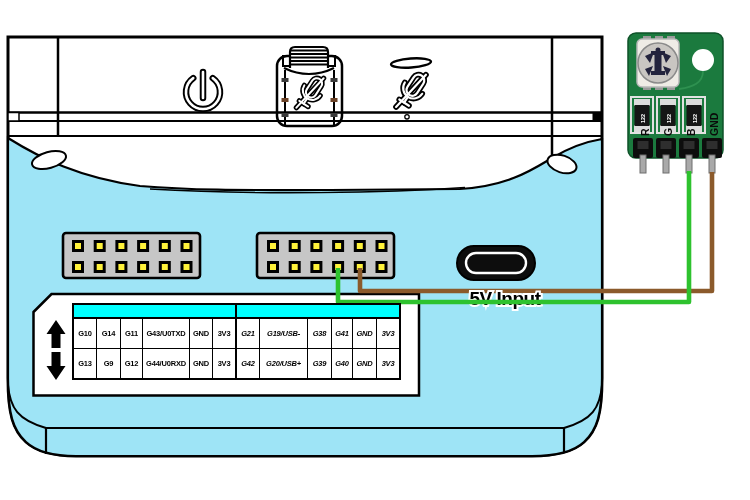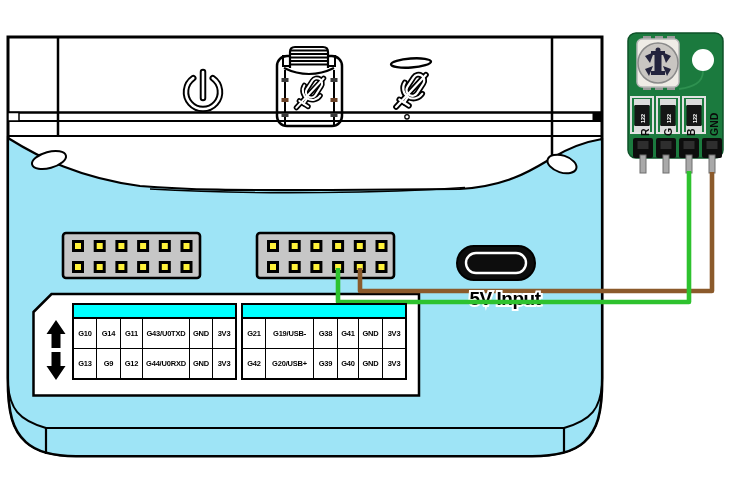--- a/index.html
+++ b/index.html
@@ -6,21 +6,21 @@
   .stage{position:relative;width:750px;height:500px;background:#fff;overflow:hidden;
          font-family:"Liberation Sans",sans-serif;}
   .stage svg{position:absolute;left:0;top:0;}
   
   .ib{stroke:#000;fill:none;stroke-linecap:round;stroke-linejoin:round;}
   .iw{stroke:#fff;fill:none;stroke-linecap:round;stroke-linejoin:round;}
   .ln{stroke:#000;fill:none;}
   
   .ptable{position:absolute;top:303px;background:#fff;border:2px solid #000;box-sizing:content-box;}
   #ltable{left:72px;width:161px;}
-  #rtable{left:241px;width:162px;}
+  #rtable{left:235px;width:162px;font-style:italic;}
   .thead{height:12px;background:#00FFFF;border-bottom:2px solid #000;}
   .prow{display:grid;height:29px;}
   #ltable .prow{grid-template-columns:22px 24px 22px 47px 23px 23px;}
   #rtable .prow{grid-template-columns:22px 48px 24px 21px 24px 23px;}
   .prow + .prow{border-top:1.5px solid #000;}
   .pcell{display:flex;align-items:center;justify-content:center;
          font-size:7.5px;font-weight:bold;color:#000;border-left:1.5px solid #000;
          box-sizing:border-box;white-space:nowrap;overflow:hidden;letter-spacing:-0.2px;}
   .pcell:first-child{border-left:none;}
 </style>

